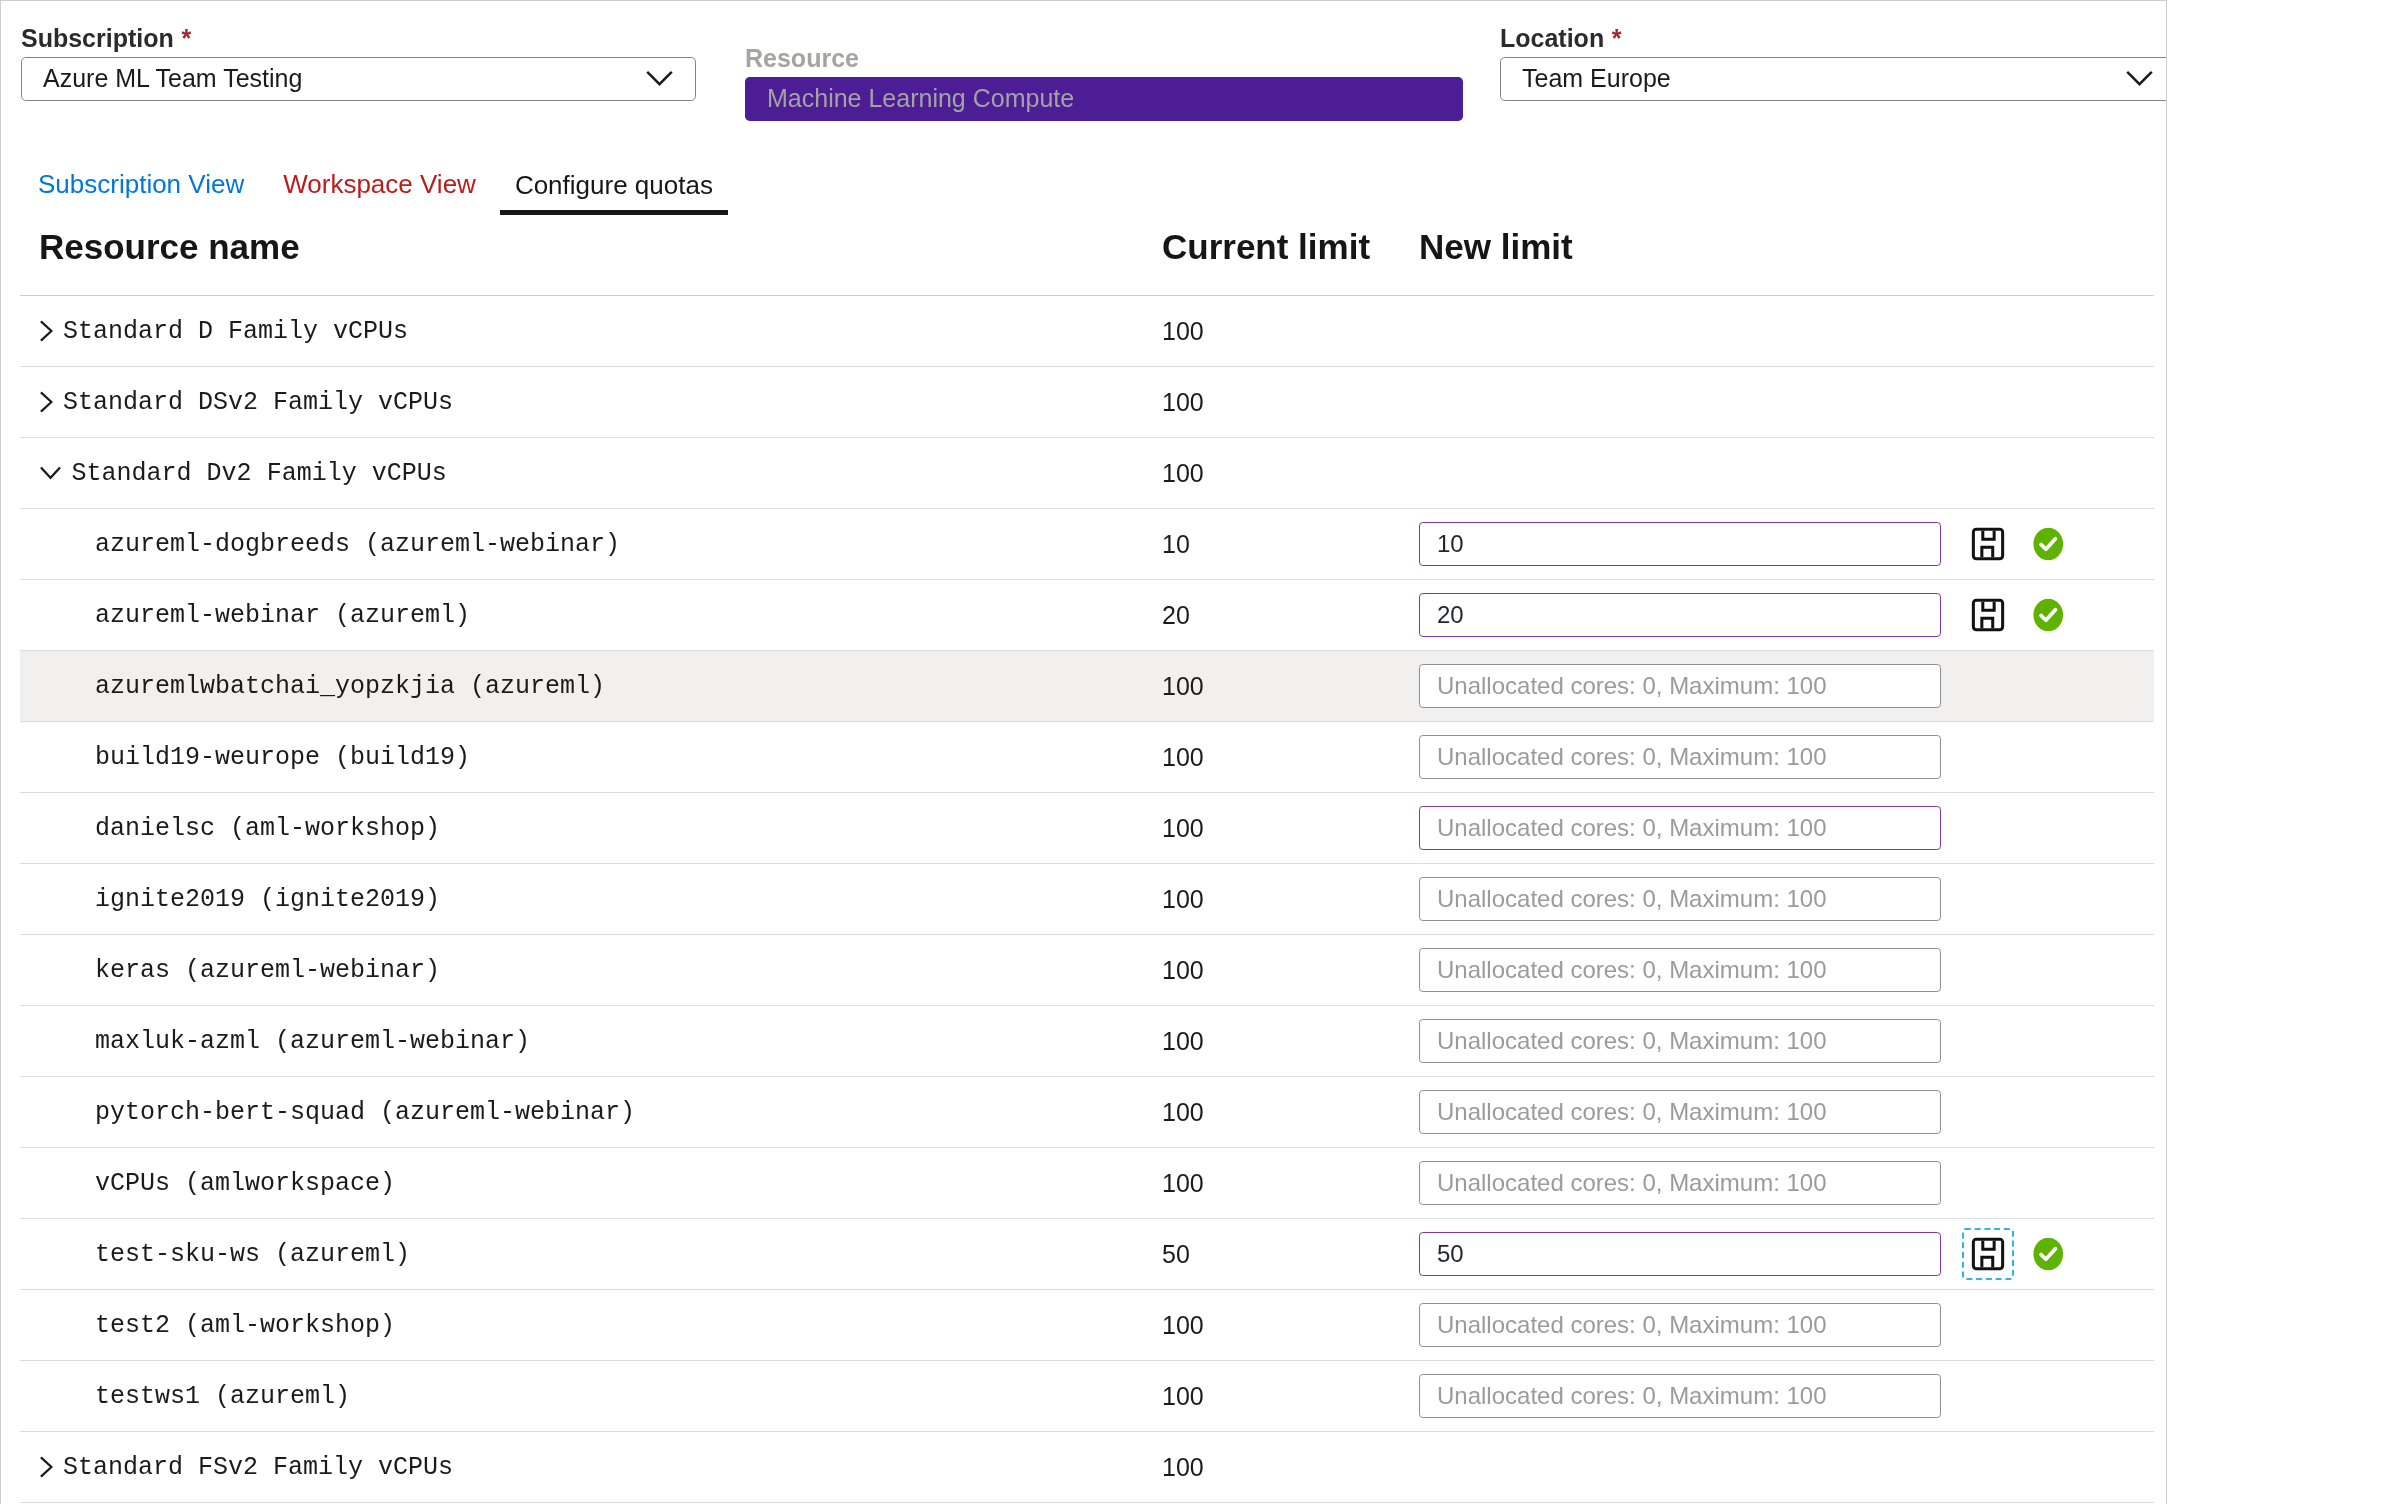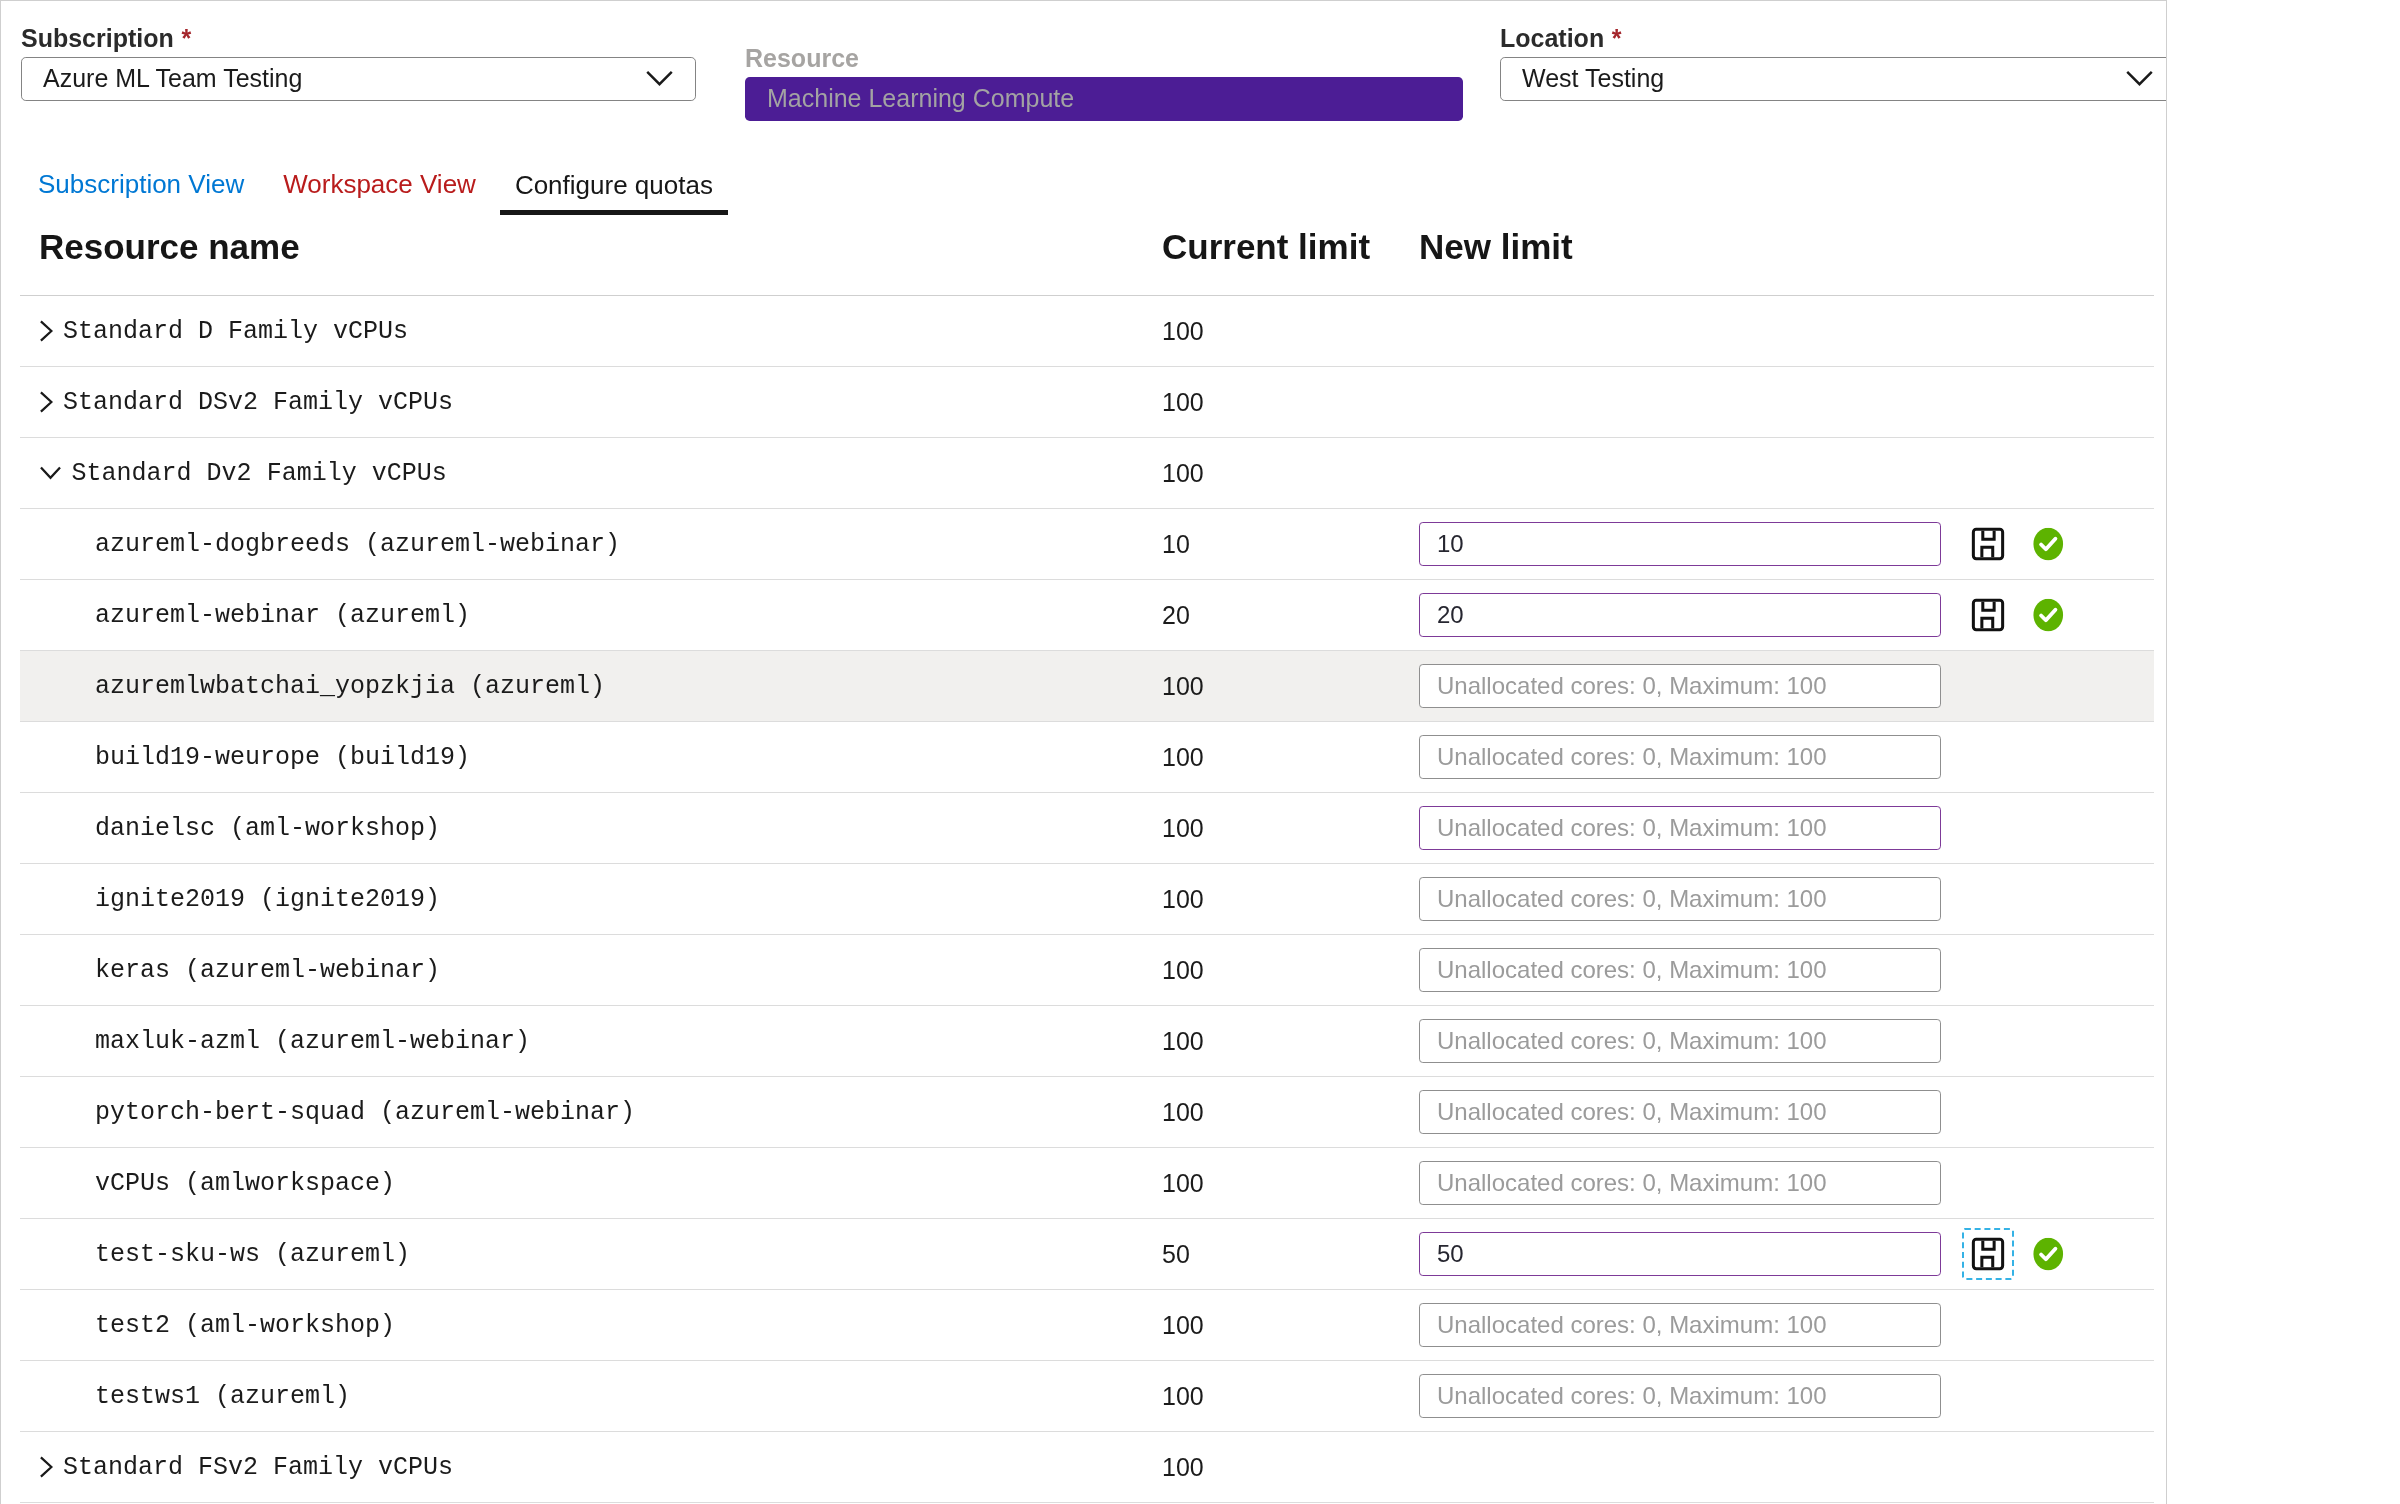--- a/index.html
+++ b/index.html
@@ -78,21 +78,21 @@
     <div class="control disabled">
       <span>Machine Learning Compute</span>
     </div>
   </div>
 
   <div class="field f-loc">
     <div class="label">
       <span>Location</span><span class="req" style="color: rgb(164, 38, 44);">*</span>
     </div>
     <div class="control">
-      <span>West Testing</span>
+      <span>Team Europe</span>
       <svg class="chev" width="29" height="17" viewBox="0 0 30 18">
           <path d="M2 2 L15 15 L28 2" fill="none" stroke="#1a1a1a" stroke-width="2.6"></path>
         </svg>
     </div>
   </div>
 
   <div class="tabs">
     <div class="tab" style="color: rgb(0, 120, 212);">Subscription View</div>
     <div class="tab" style="color: #b91c1c;">Workspace View</div>
     <div class="tab active">Configure quotas</div>

